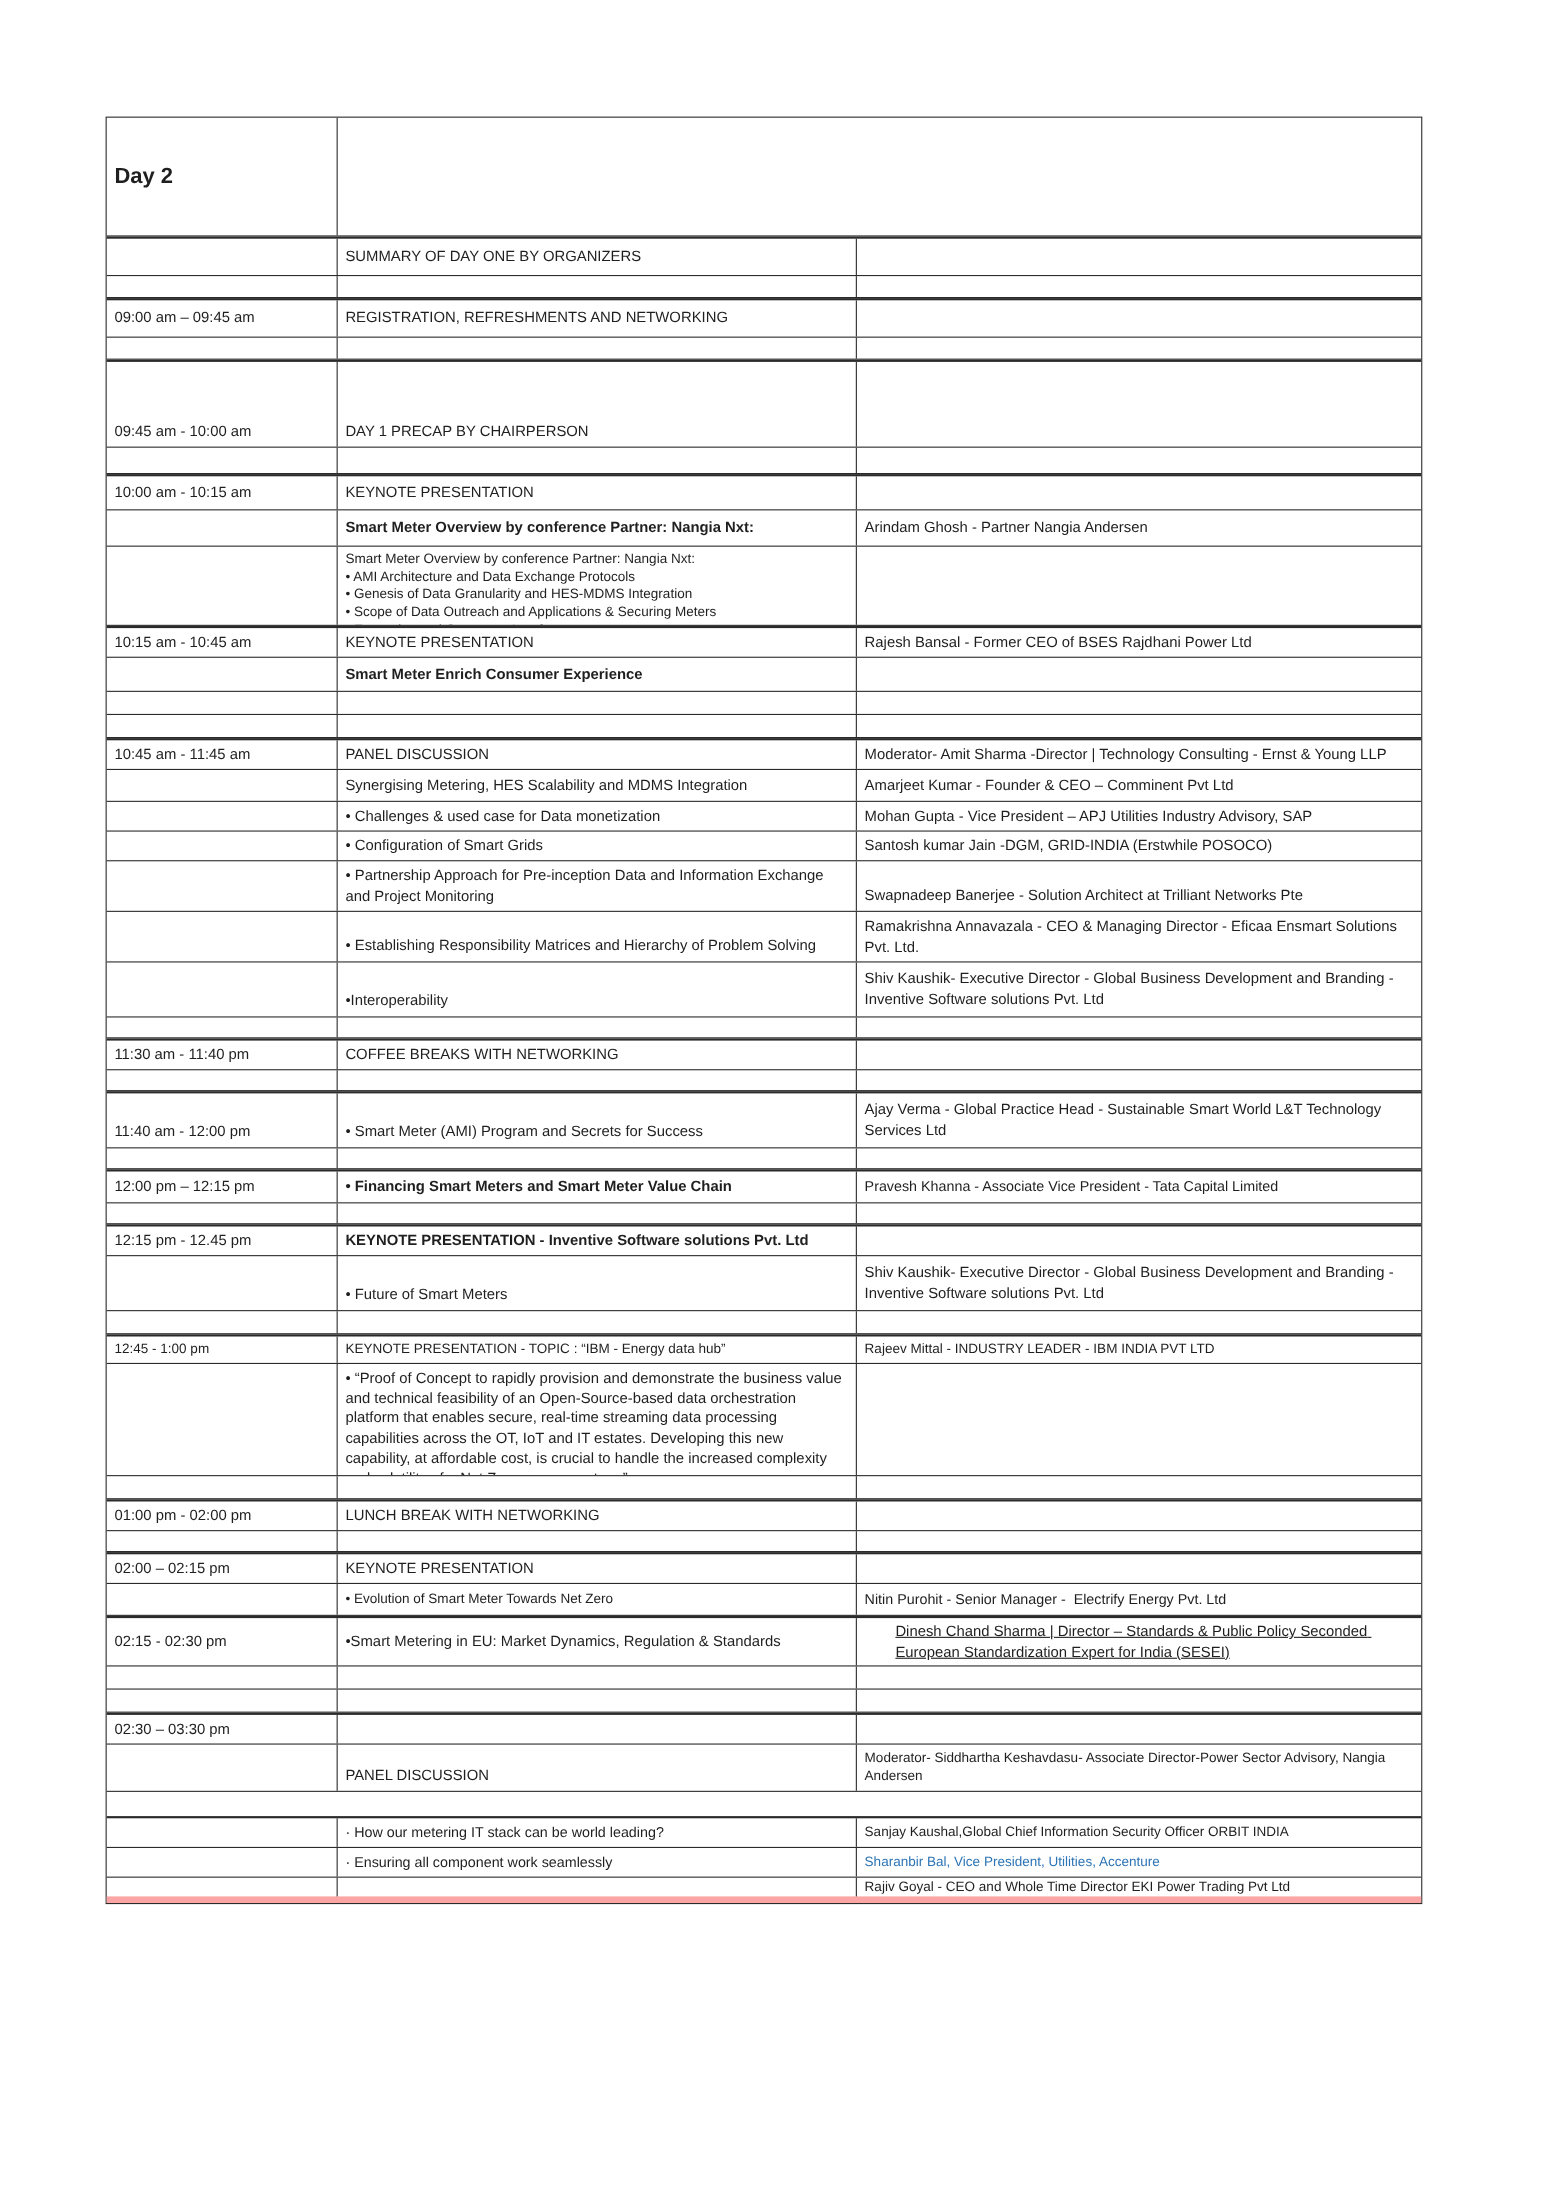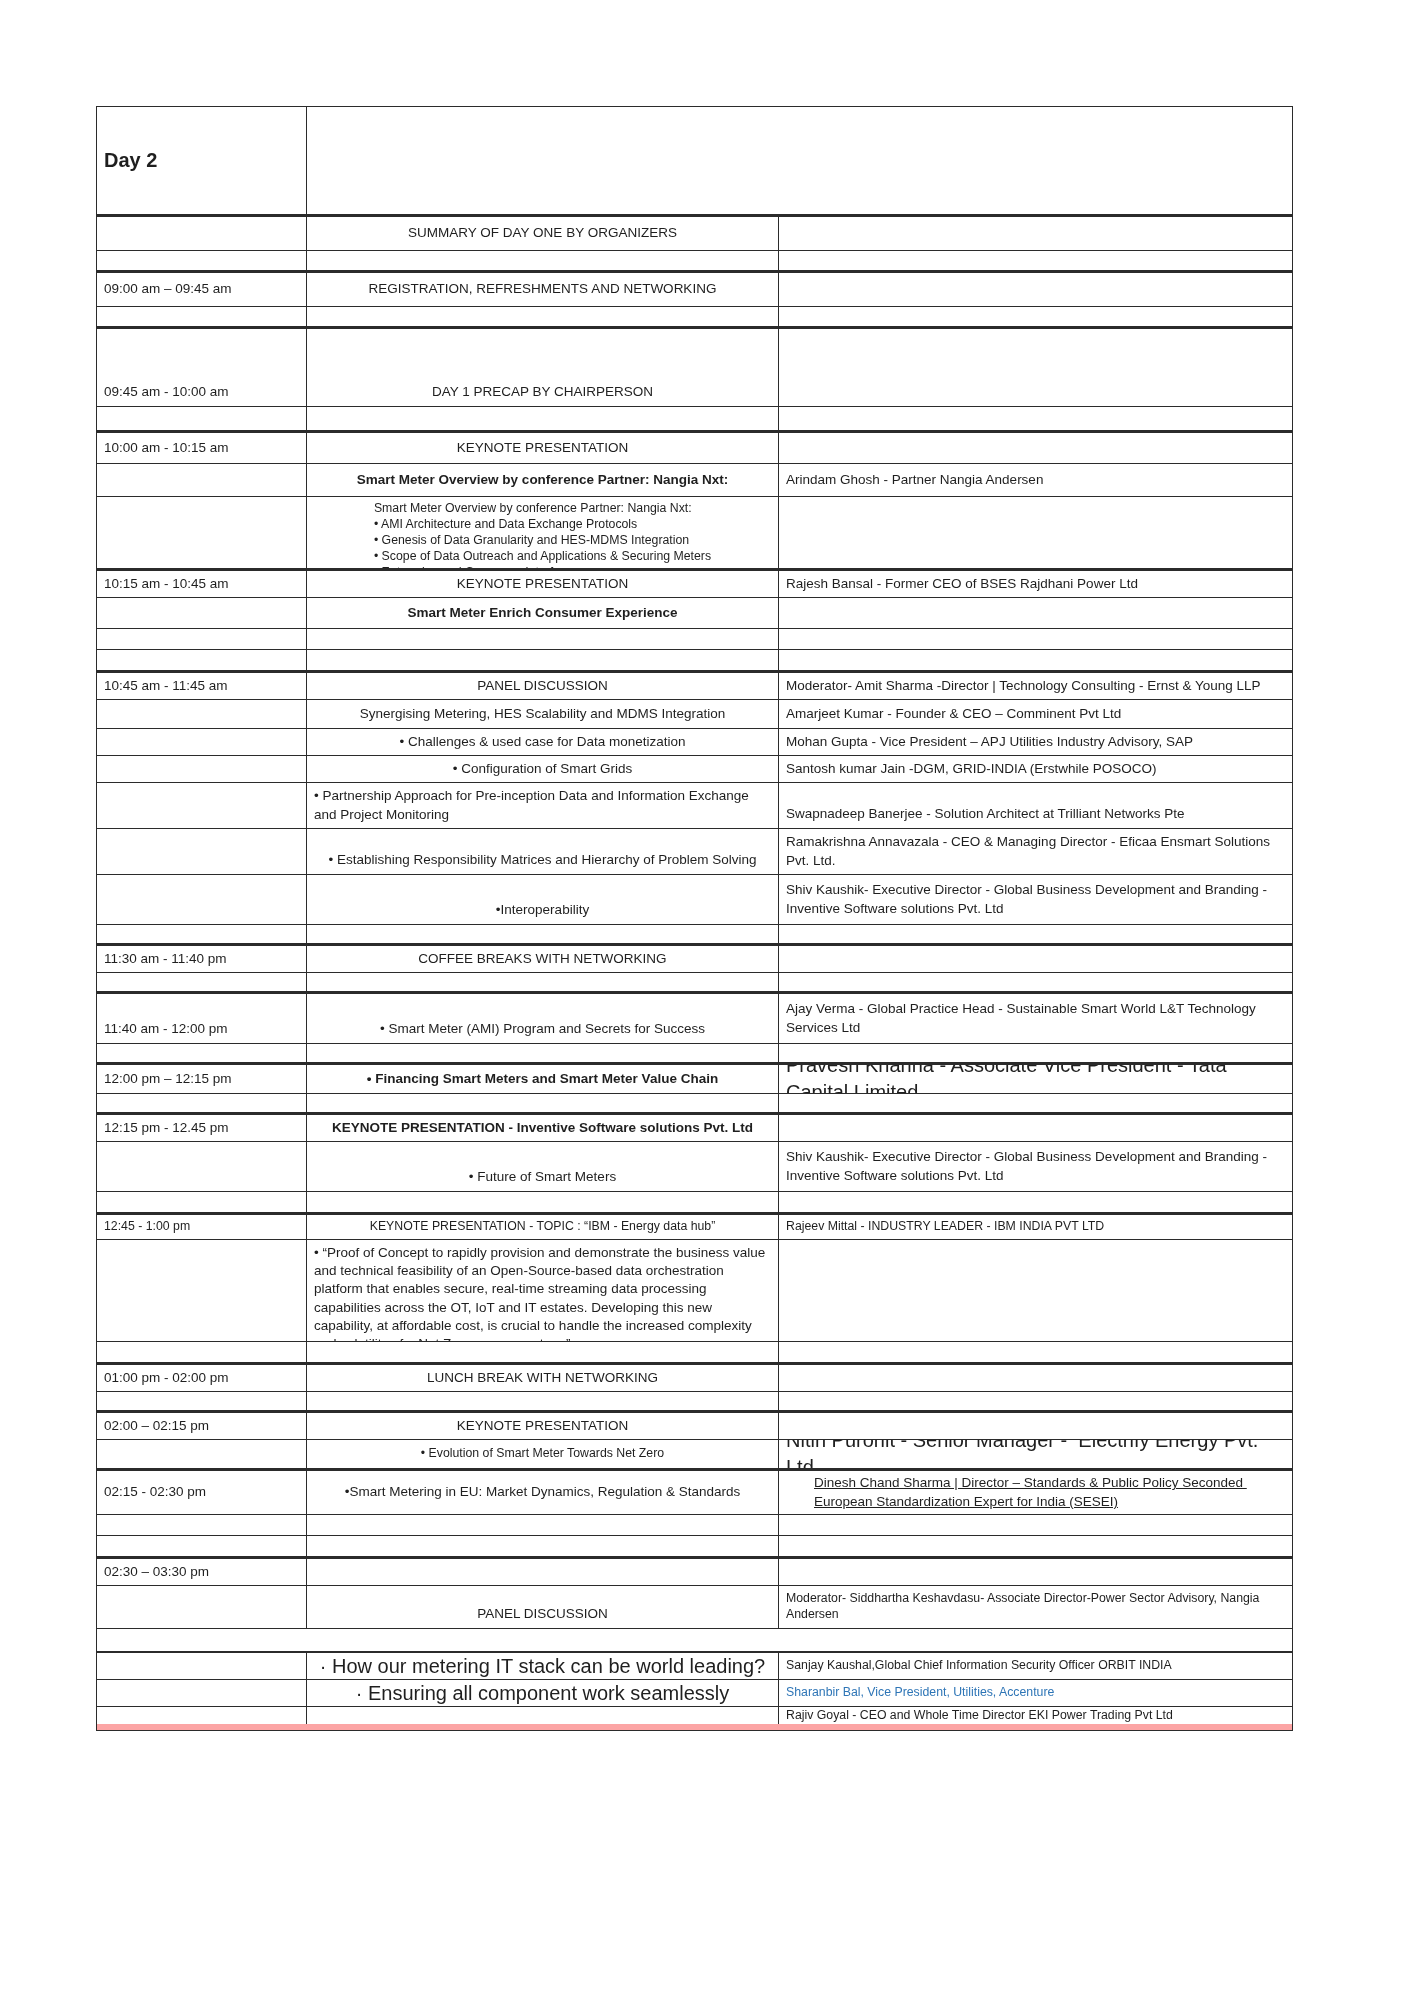--- a/index.html
+++ b/index.html
@@ -15,25 +15,25 @@
   .row{display:flex;width:100%;border-bottom:1px solid #2b2b2b;box-sizing:border-box;}
   .row:last-child{border-bottom:6px solid #fca5a5;}
   .row.thick{border-top:2px solid #2b2b2b;}
   .cell{
     box-sizing:border-box;border-right:1px solid #2b2b2b;
     padding:2px 7px;display:flex;align-items:center;overflow:hidden;
     font-size:13.5px;line-height:1.35;white-space:pre-wrap;
   }
   .cell:last-child{border-right:none;}
   .c0{width:210px;flex:none;}
-  .c1{width:472px;flex:none;justify-content:center;}
+  .c1{width:472px;flex:none;}
   .c2{width:515px;flex:none;}
   .b{font-weight:bold;}
   .sm{font-size:12.3px;line-height:1.3;}
-  .lg{font-size:20px;}
+  .lg{font-size:13px;}
   .xl{font-size:20px;font-weight:bold;}
   .u span{text-decoration:underline;margin-left:28px;}
   .vb{align-items:flex-end;padding-bottom:5px;}
   .vt{align-items:flex-start;padding-top:4px;}
 </style>
 </head>
 <body>
 
 <div class="table">
     <div class="row" style="height: 108px;">

